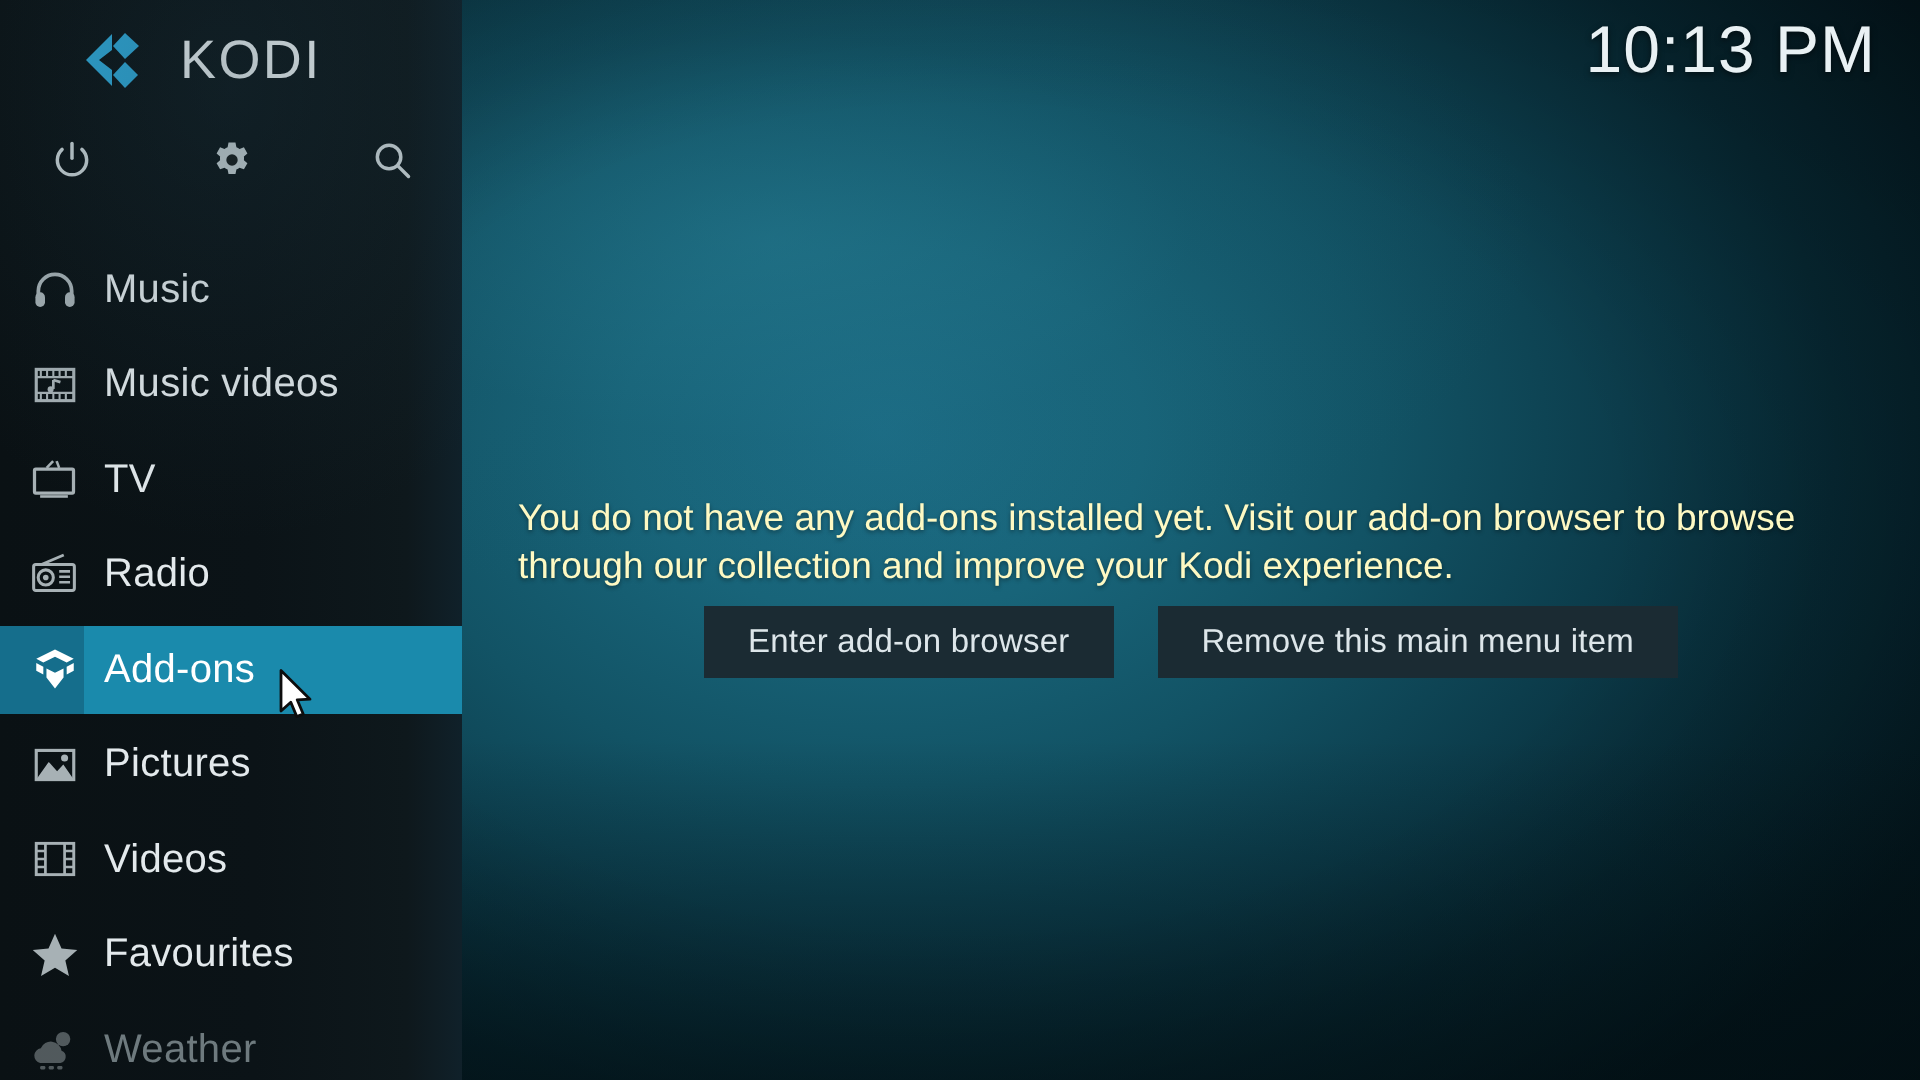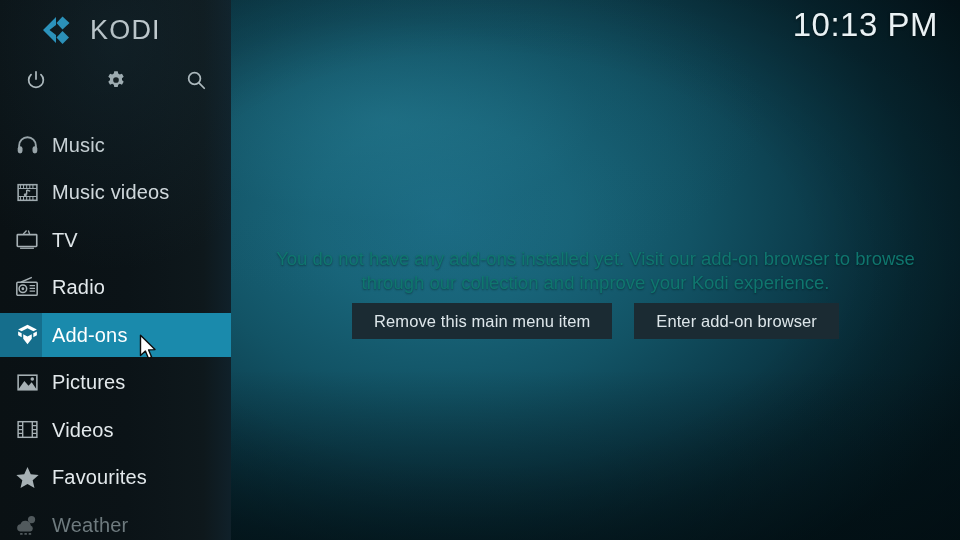--- a/index.html
+++ b/index.html
@@ -170,24 +170,23 @@
   
   .content {
     position:absolute;
     left:231px; top:0;
     width:729px; height:540px;
   }
   .message {
     position:absolute;
     left:28px; top:247px;
     width:673px;
-    text-align:center;
     font-size:18.5px;
     line-height:1.32;
-    color:#0f766e;
+    color:#fef9c3;
     text-shadow:0 1px 2px rgba(0,0,0,0.4);
   }
   .btn-row {
     position:absolute;
     left:0; top:303px;
     width:729px;
     display:flex;
     justify-content:center;
     gap:22px;
   }
@@ -224,22 +223,22 @@
   <div class="bg-glow"></div>
   <div class="bg-glow2"></div>
   <div class="bg-vig"></div>
   <div class="bg-bottomdark"></div>
 
   <div class="clock">10:13 PM</div>
 
   <div class="content">
     <div class="message">You do not have any add-ons installed yet. Visit our add-on browser to browse through our collection and improve your Kodi experience.</div>
     <div class="btn-row">
+      <button class="btn">Enter add-on browser</button>
       <button class="btn">Remove this main menu item</button>
-      <button class="btn">Enter add-on browser</button>
     </div>
   </div>
 
   <div class="sidebar">
 
     <div class="logo-row">
       <div class="logo-mark">
         <svg width="38" height="34" viewBox="0 0 38 34" xmlns="http://www.w3.org/2000/svg">
           <path d="M2 17 L15 4 L15 12 L8.5 17 L15 22 L15 30 Z" fill="#2fa8d8"></path>
           <path d="M21.5 3.5 L28.5 10 L21.5 16.5 L15.5 10 Z" fill="#2fa8d8"></path>

